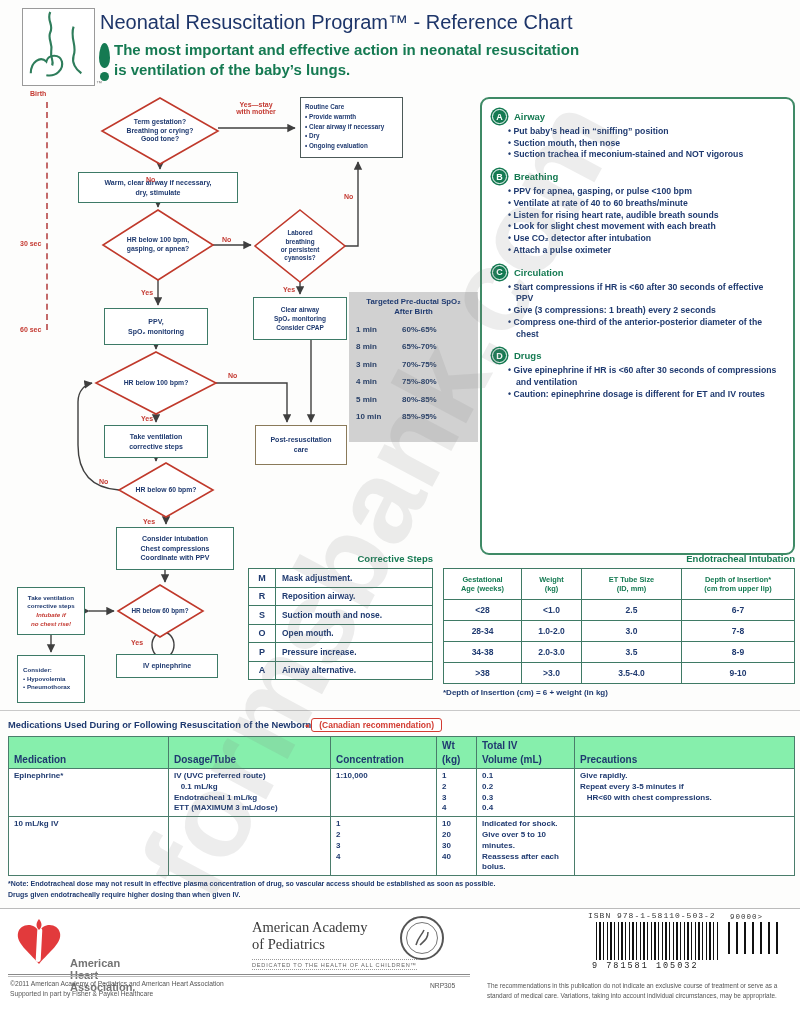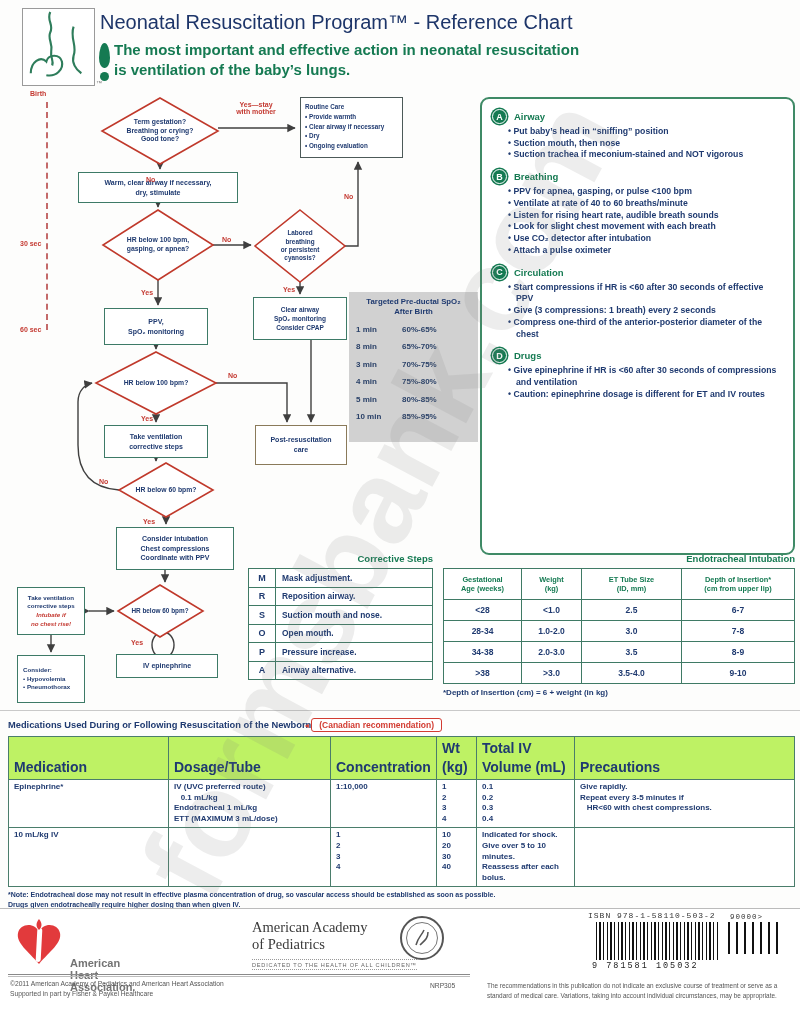--- a/index.html
+++ b/index.html
@@ -51,21 +51,21 @@
   .intub-foot{font-size:8px;font-weight:700;color:#1f3a70;margin-top:4px;}
   
   .meds{left:0;top:710px;width:800px;border-top:1px solid #c9c9c9;z-index:3;padding:7px 5px 0 8px;}
   .meds-titlerow{display:flex;align-items:center;margin-bottom:4px;}
   .meds-title{font-size:9.3px;font-weight:700;color:#1f3a70;}
   .canada-badge{border:1.5px solid #d23c32;color:#d23c32;font-size:8.5px;font-weight:700;padding:1px 7px;border-radius:3px;position:relative;background:#fff;}
   .canada-badge::before{content:"◄";color:#d23c32;font-size:7px;position:absolute;left:-9px;top:3px;}
   .mtab{width:787px;display:grid;grid-template-columns:160px 162px 106px 40px 98px 1fr;border:1.5px solid #4a7d6b;background:#fff;}
   .mcell{border-right:1px solid #4a7d6b;border-bottom:1px solid #4a7d6b;font-size:8px;font-weight:700;color:#1f3a70;padding:2px 5px;line-height:1.35;white-space:pre-line;}
   .mcell:nth-child(6n){border-right:none;}
-  .mh{background:#bef264;display:flex;align-items:flex-end;font-size:14px;min-height:30px;}
+  .mh{background:#86efac;display:flex;align-items:flex-end;font-size:10px;min-height:30px;}
   .mnote{font-size:7px;font-weight:700;color:#1f3a70;margin-top:3px;line-height:1.5;}
   
   .footer{left:0;top:908px;width:800px;height:119px;border-top:1px solid #bbb;background:#fff;z-index:3;}
   .aha-text{left:70px;top:9px;font-size:11px;font-weight:700;color:#737373;line-height:1.08;white-space:pre-line;margin-top:40px;}
   .foot-rule{left:8px;top:65px;width:462px;height:3px;border-top:1.5px solid #8a8a8a;border-bottom:1px solid #bdbdbd;}
   .copy{left:10px;font-size:6.7px;color:#555;}
   .nrp{left:430px;top:73px;font-size:6.7px;color:#555;}
   .aap-name{left:252px;top:10px;font-family:"Liberation Serif",serif;font-size:14.5px;color:#3a3a3a;line-height:1.15;white-space:pre-line;}
   .aap-tag{left:252px;top:50px;font-size:5.6px;letter-spacing:0.8px;color:#666;border-top:1px dotted #999;border-bottom:1px dotted #999;padding:1.5px 0;}
   .isbn{left:588px;top:2px;font-family:"Liberation Mono",monospace;font-size:8px;color:#333;letter-spacing:1px;}

